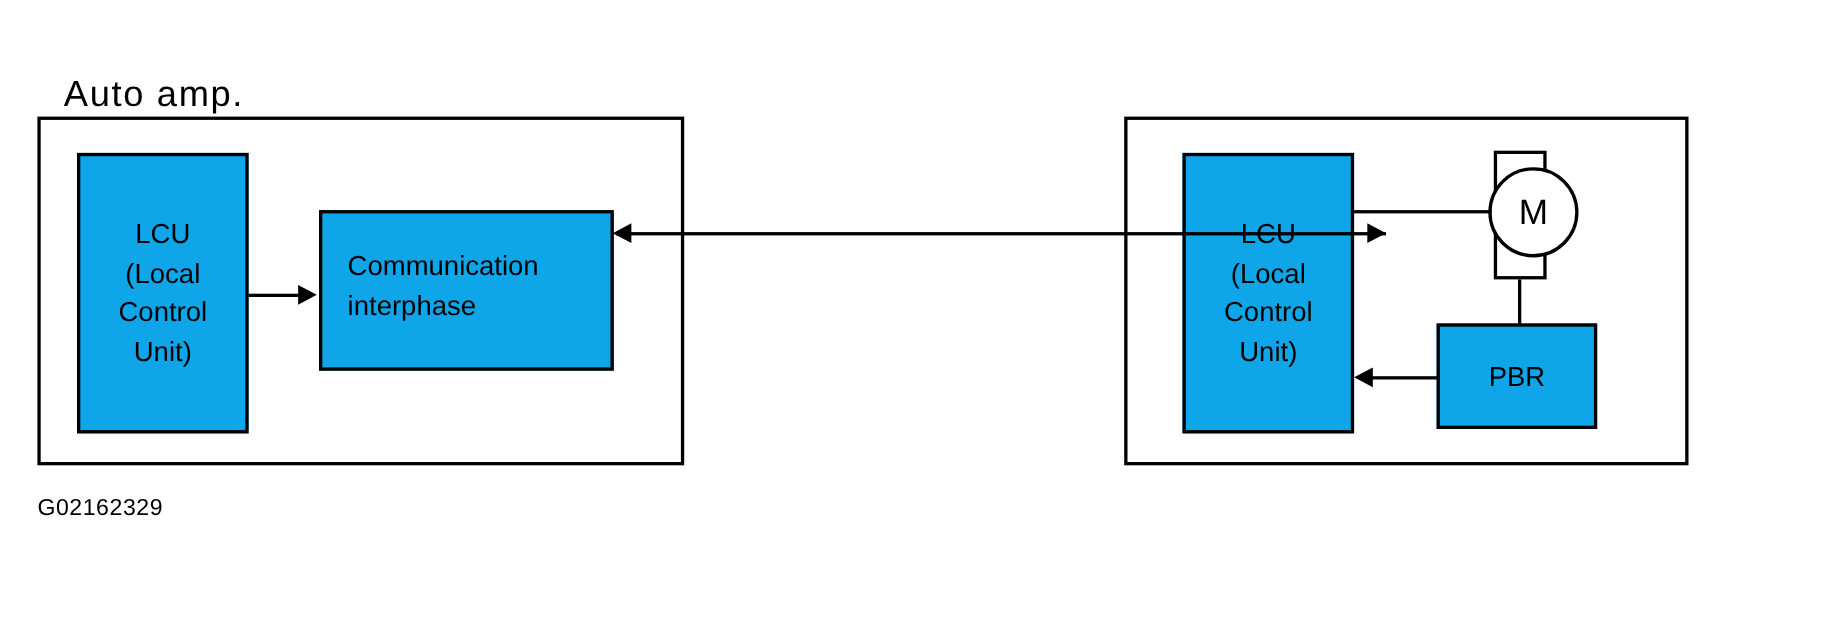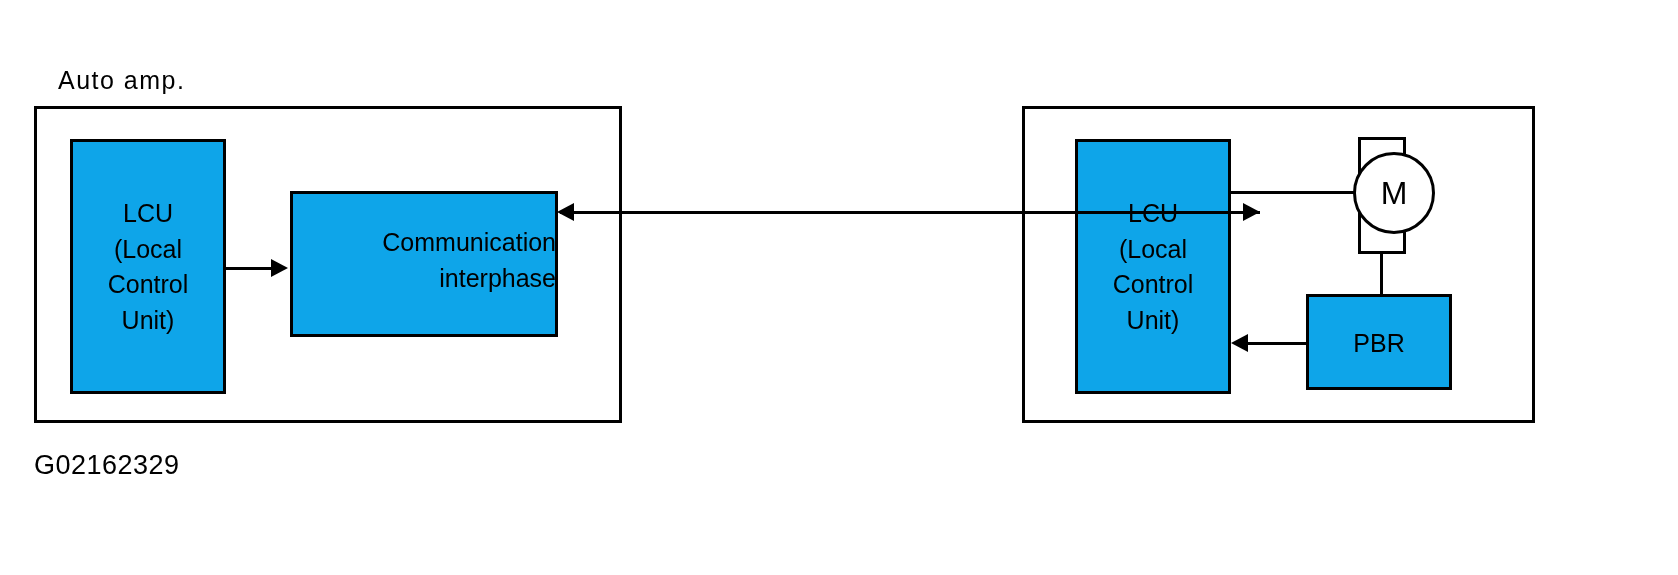--- a/index.html
+++ b/index.html
@@ -27,33 +27,33 @@
     border: 3px solid #000;
     background: #fff;
   }
   .box {
     border: 3px solid #000;
     background: #0ea5e9;
     position: absolute;
   }
   .caption-label {
     position: absolute;
-    font-size: 25px;
+    font-size: 33px;
     letter-spacing: 1.5px;
     white-space: nowrap;
     line-height: 1;
   }
   .boxtext {
     position: absolute;
     font-size: 25px;
     line-height: 1.42;
     white-space: pre-line;
   }
   .boxtext.center { text-align: center; }
-  .boxtext.left { text-align: right; }
+  .boxtext.left { text-align: left; }
 
   
   .hline {
     position: absolute;
     height: 0;
     border-top: 3px solid #000;
   }
   .vline {
     position: absolute;
     width: 0;
@@ -89,21 +89,21 @@
     background: #fff;
     display: flex;
     align-items: center;
     justify-content: center;
     font-size: 32px;
     line-height: 1;
   }
 
   .sheet-id {
     position: absolute;
-    font-size: 27px;
+    font-size: 21px;
     letter-spacing: 0.5px;
     white-space: nowrap;
   }
 </style>
 </head>
 <body>
 
 <div id="stage">
 
   <div class="caption-label" style="left:58px; top:68px;">Auto amp.</div>

